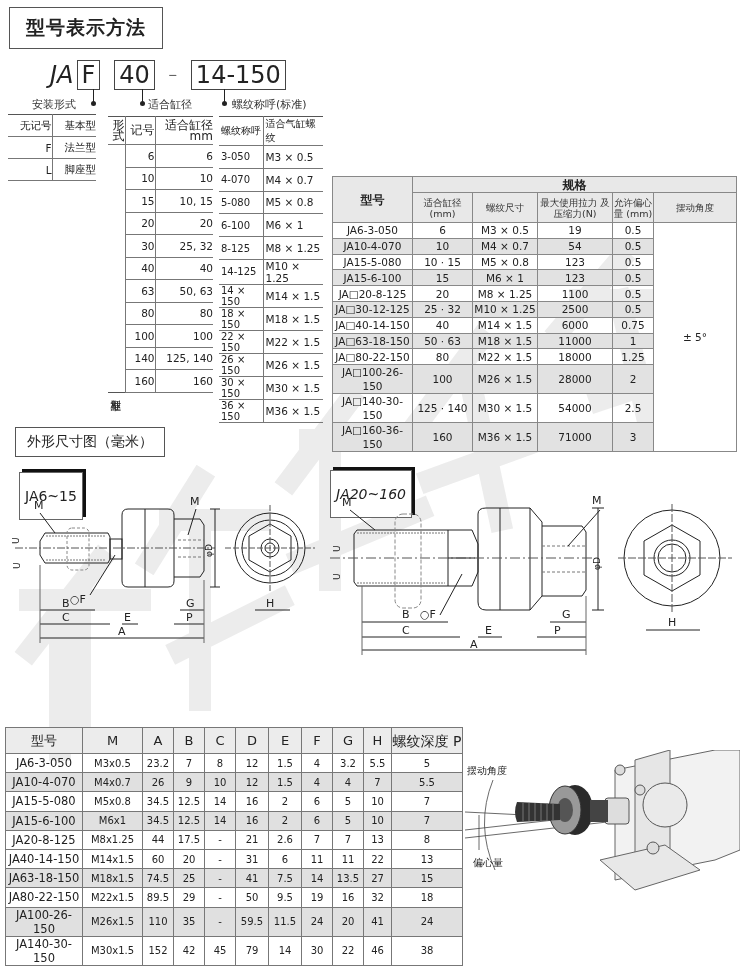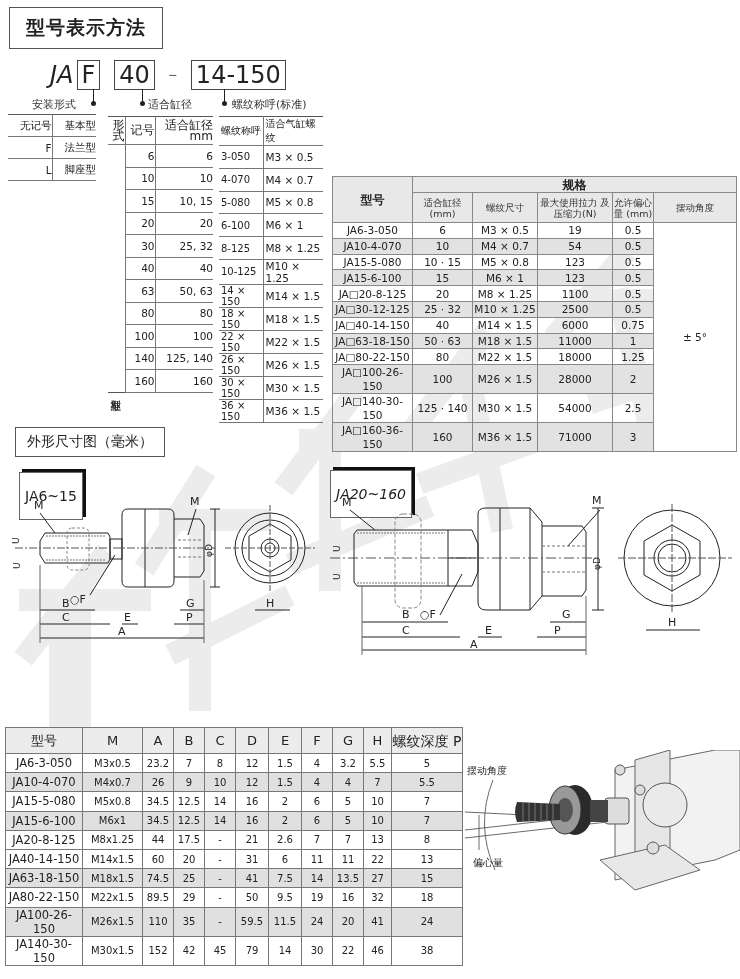--- a/index.html
+++ b/index.html
@@ -172,21 +172,21 @@
       </tr>
   <tr>
         <td>6-100</td>
         <td>M6 × 1</td>
       </tr>
   <tr>
         <td>8-125</td>
         <td>M8 × 1.25</td>
       </tr>
   <tr>
-        <td>10-125</td>
+        <td>14-125</td>
         <td>M10 × 1.25</td>
       </tr>
   <tr>
         <td>14 × 150</td>
         <td>M14 × 1.5</td>
       </tr>
   <tr>
         <td>18 × 150</td>
         <td>M18 × 1.5</td>
       </tr>

